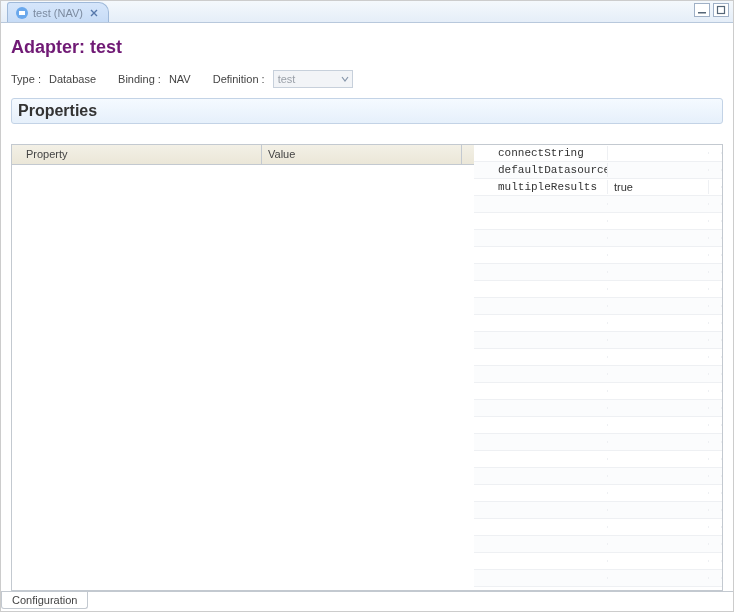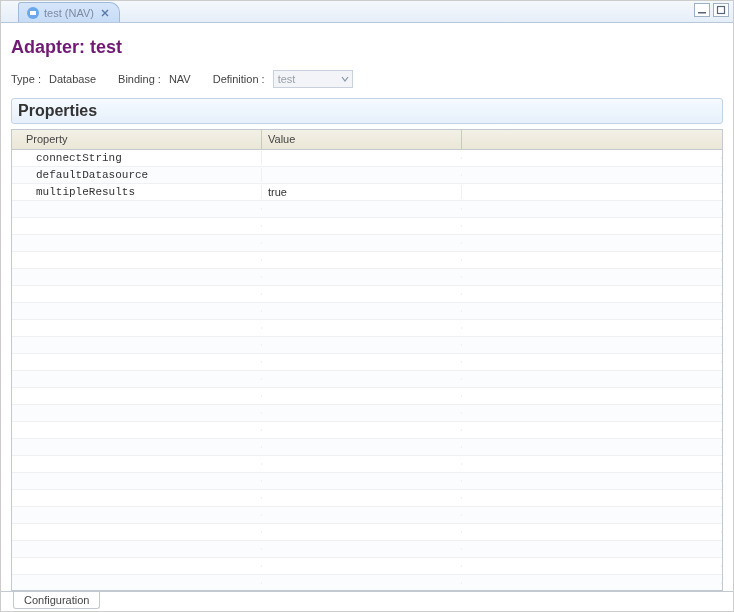--- a/index.html
+++ b/index.html
@@ -31,21 +31,21 @@
   .tab {
     display: flex;
     align-items: center;
     height: 20px;
     padding: 0 8px;
     background: linear-gradient(#d6e6fb, #c7dcf6);
     border: 1px solid #9fb9d9;
     border-bottom: none;
     border-top-right-radius: 10px 10px;
     border-top-left-radius: 3px;
-    margin-left: 17px;
+    margin-left: 6px;
     color: #7c8ba0;
     font-style: normal;
     gap: 5px;
   }
   .tab .tab-icon {
     width: 12px; height: 12px;
     border-radius: 50%;
     background: #6aa8ec;
     display: flex; align-items:center; justify-content:center;
     color:#fff;
@@ -122,24 +122,24 @@
     border: 1px solid #c3d3e6;
     border-radius: 3px;
     padding: 3px 6px;
     font-weight: bold;
     color: #333;
     font-size: 16px;
   }
   .table-wrap {
     flex:1;
     border: 1px solid #c3c9d0;
-    margin-top: 5px;
+    margin-top: 20px;
     overflow: hidden;
     display:flex;
-    flex-direction:column;
+    flex-direction:row;
   }
   .thead {
     display:flex;
     background: linear-gradient(#f3f0e6, #ebe7d8);
     border-bottom: 1px solid #c3c9d0;
     height: 20px;
     color:#444;
   }
   .th {
     padding: 3px 6px;
@@ -169,21 +169,20 @@
     color:#333;
   }
   .td.col-prop { padding-left: 24px; font-family: Liberation Mono, monospace; }
   
   .bottom-tabs {
     height: 20px;
     border-top: 1px solid #c3c9d0;
     background:#fff;
     display:flex;
     align-items:flex-start;
-    padding-left:12px;
   }
   .btab {
     border: 1px solid #c3c9d0;
     border-top: none;
     background:#f7f7f7;
     padding: 2px 10px;
     font-size:11px;
     color:#444;
     margin-left: 0;
     border-bottom-left-radius: 3px;

